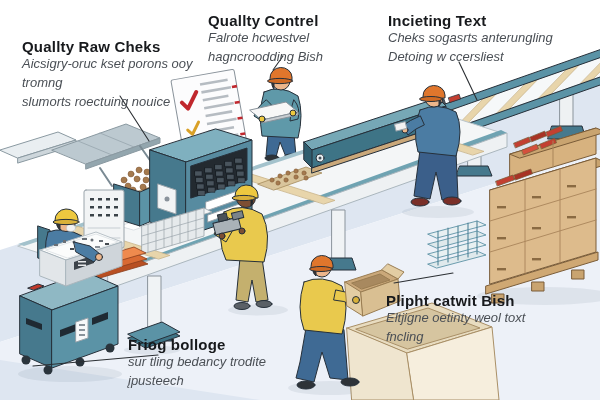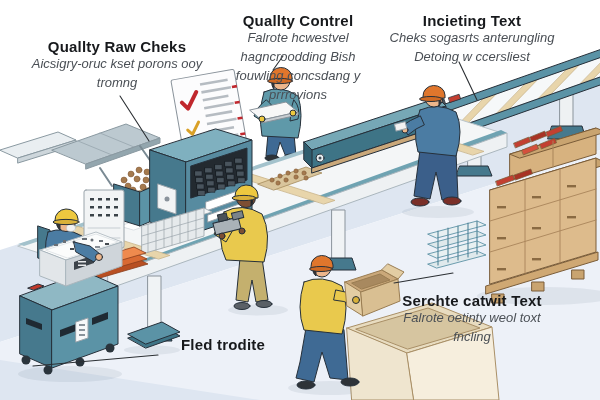--- a/index.html
+++ b/index.html
@@ -1,18 +1,18 @@
 <!DOCTYPE html>
 <html style="--teal: #5b93a6; --teal-dark: #3e7486; --teal-deep: #46798d; --teal-light: #8fb8c4; --teal-top: #7fb0bf; --outline: #26303a; --yellow: #e9c94d; --helmet-yellow: #edc83f; --helmet-orange: #e0762c; --orange-tray: #d96a33; --blue-shirt: #4b7ca3; --jacket-teal: #5f99a9; --jeans: #3f6a94; --jeans-dark: #3b5f8a; --skin: #ecb68c; --skin-dark: #7d4f33; --cardboard: #ddbb8c; --cardboard-light: #efe5cf; --red-item: #c33f31; --check-red: #c0272d; --check-amber: #d9a027; --wall: #dee6f1; --floor: #edf1f8; --belt: #f4f6f7; --plank: #e8d5ab; --parts-brown: #a57a4e; --board: #fcfcfd; --label-title: #17191c; --label-sub: #4a4f55;"><head>
 <meta charset="utf-8">
 <style>
   html,body{margin:0;padding:0;background:#fff;}
   .stage{position:relative;width:600px;height:400px;overflow:hidden;font-family:"Liberation Sans",sans-serif;background:#fff;}
   .stage svg{position:absolute;left:0;top:0;}
-  .label{position:absolute;text-align:center;pointer-events:none;}
+  .label{position:absolute;pointer-events:none;}
   .label-title{font-size:15px;font-weight:700;color:var(--label-title);letter-spacing:.2px;}
   .label-sub{font-size:13px;color:var(--label-sub);line-height:1.45;font-style:italic;}
   svg *{stroke-linejoin:round;stroke-linecap:round;}
 </style>
 </head>
 <body>
 
 <div class="stage">
 <svg width="600" height="400" viewBox="0 0 600 400">
 
@@ -450,31 +450,32 @@
     <line x1="283" y1="56" x2="273" y2="70"></line>
     <line x1="459" y1="62" x2="477" y2="100"></line>
     <line x1="158" y1="355" x2="33" y2="366"></line>
     <line x1="394" y1="283" x2="453" y2="273"></line>
   </g>
 </svg>
 
 <div class="label" style="left:22px;top:38px;width:190px;">
   <div class="label-title">Quallty Raw Cheks</div>
   <div class="label-sub">Aicsigry-oruc kset porons ooy tromng</div>
+  <div class="label-sub">slumorts roectuing nouice</div>
 </div>
 <div class="label" style="left:208px;top:12px;width:180px;">
   <div class="label-title">Quallty Contrel</div>
   <div class="label-sub">Falrote hcwestvel hagncroodding Bish</div>
-  <div class="label-sub">fouwling concsdang y prrrovions</div>
 </div>
 <div class="label" style="left:388px;top:12px;width:168px;">
   <div class="label-title">Incieting Text</div>
   <div class="label-sub">Cheks sogasrts anterungling</div>
   <div class="label-sub">Detoing w ccersliest</div>
 </div>
 <div class="label" style="left:128px;top:336px;width:190px;">
-  <div class="label-title">Fled trodite</div>
+  <div class="label-title">Friog bolloge</div>
+  <div class="label-sub">sur tling bedancy trodite įpusteech</div>
 </div>
 <div class="label" style="left:386px;top:292px;width:172px;">
-  <div class="label-title">Serchte catwit Text</div>
-  <div class="label-sub">Falrote oetinty weol toxt fncling</div>
+  <div class="label-title">Plipht catwit Bish</div>
+  <div class="label-sub">Eltjigne oetinty weol toxt fncling</div>
 </div>
 </div>
 
 </body></html>

